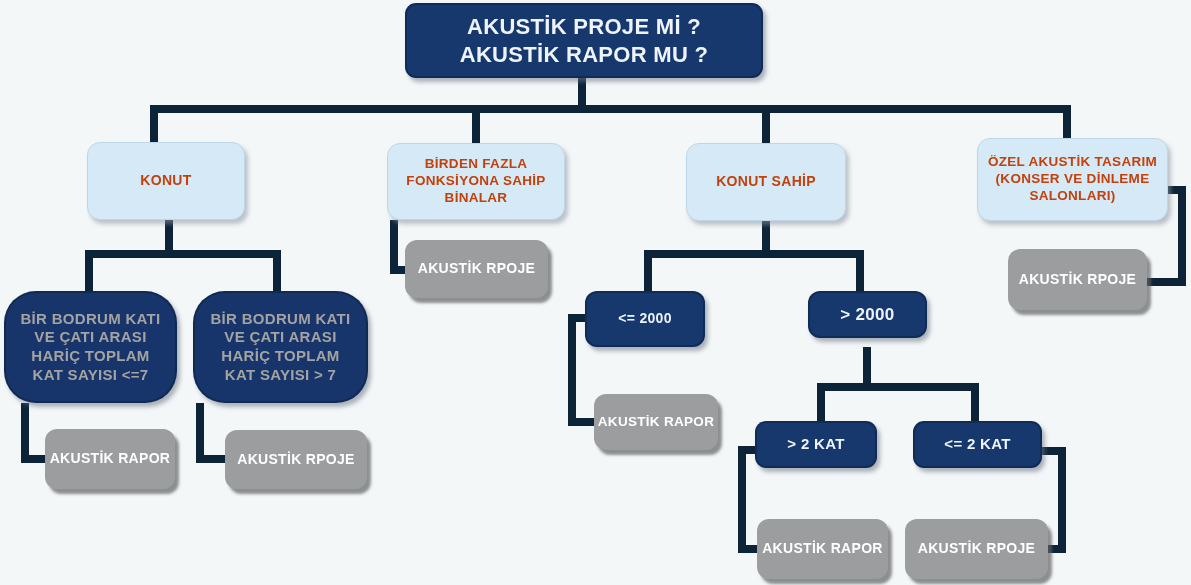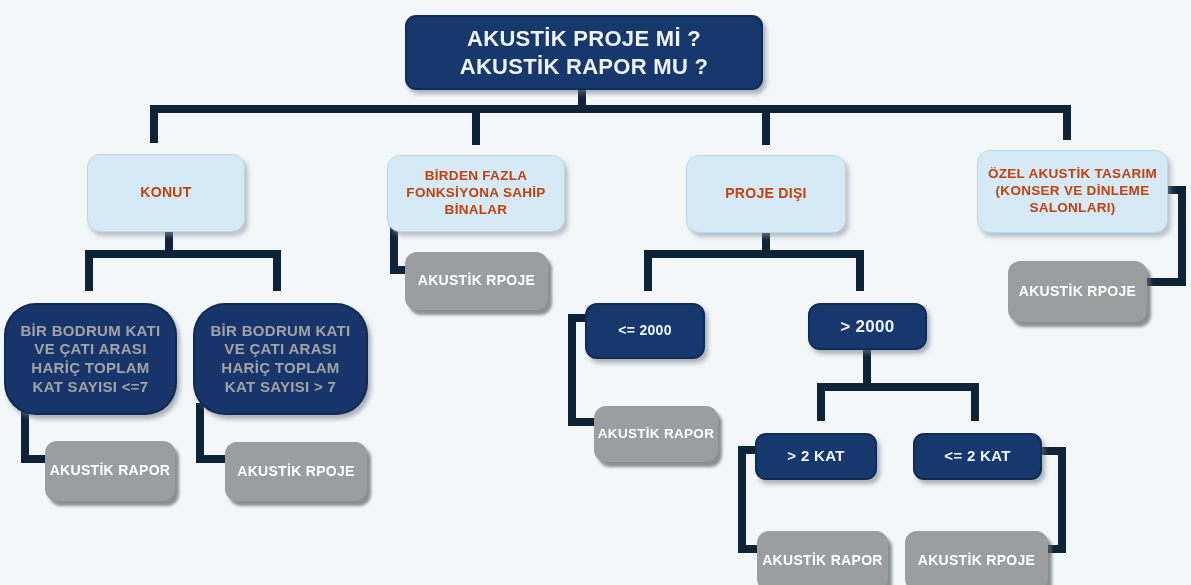--- a/index.html
+++ b/index.html
@@ -11,21 +11,20 @@
     font-family:"Liberation Sans", sans-serif;
   }
   .box{
     position:absolute;
     display:flex;align-items:center;justify-content:center;
     text-align:center;font-weight:bold;
     white-space:pre-line;
     box-sizing:border-box;
     line-height:1.25;
     letter-spacing:.3px;
-    margin-top:12px;
   }
   .navy{
     background:#17386c;
     color:#eef3fc;
     border:2px solid rgba(9,28,58,.45);
     border-radius:14px;
     box-shadow:3px 4px 4px rgba(110,120,135,.55);
   }
   .navy-big{
     background:#17356a;
@@ -103,21 +102,21 @@
 
   <div class="box navy" style="left:405px;top:3px;width:358px;height:75px;font-size:22px;border-radius:11px;">AKUSTİK PROJE Mİ ?
 AKUSTİK RAPOR MU ?</div>
 
   <div class="box lightblue" style="left:87px;top:142px;width:158px;height:78px;font-size:14px;">KONUT</div>
 
   <div class="box lightblue" style="left:387px;top:143px;width:178px;height:77px;font-size:13.5px;">BİRDEN FAZLA
 FONKSİYONA SAHİP
 BİNALAR</div>
 
-  <div class="box lightblue" style="left:686px;top:143px;width:160px;height:78px;font-size:14px;">PROJE DIŞI</div>
+  <div class="box lightblue" style="left:686px;top:143px;width:160px;height:78px;font-size:14px;">KONUT SAHİP</div>
 
   <div class="box lightblue" style="left:977px;top:138px;width:191px;height:83px;font-size:13.5px;">ÖZEL AKUSTİK TASARIM
 (KONSER VE DİNLEME
 SALONLARI)</div>
 
   <div class="box navy-big" style="left:4px;top:291px;width:173px;height:112px;font-size:15px;">BİR BODRUM KATI
 VE ÇATI ARASI
 HARİÇ TOPLAM
 KAT SAYISI &lt;=7</div>
 

